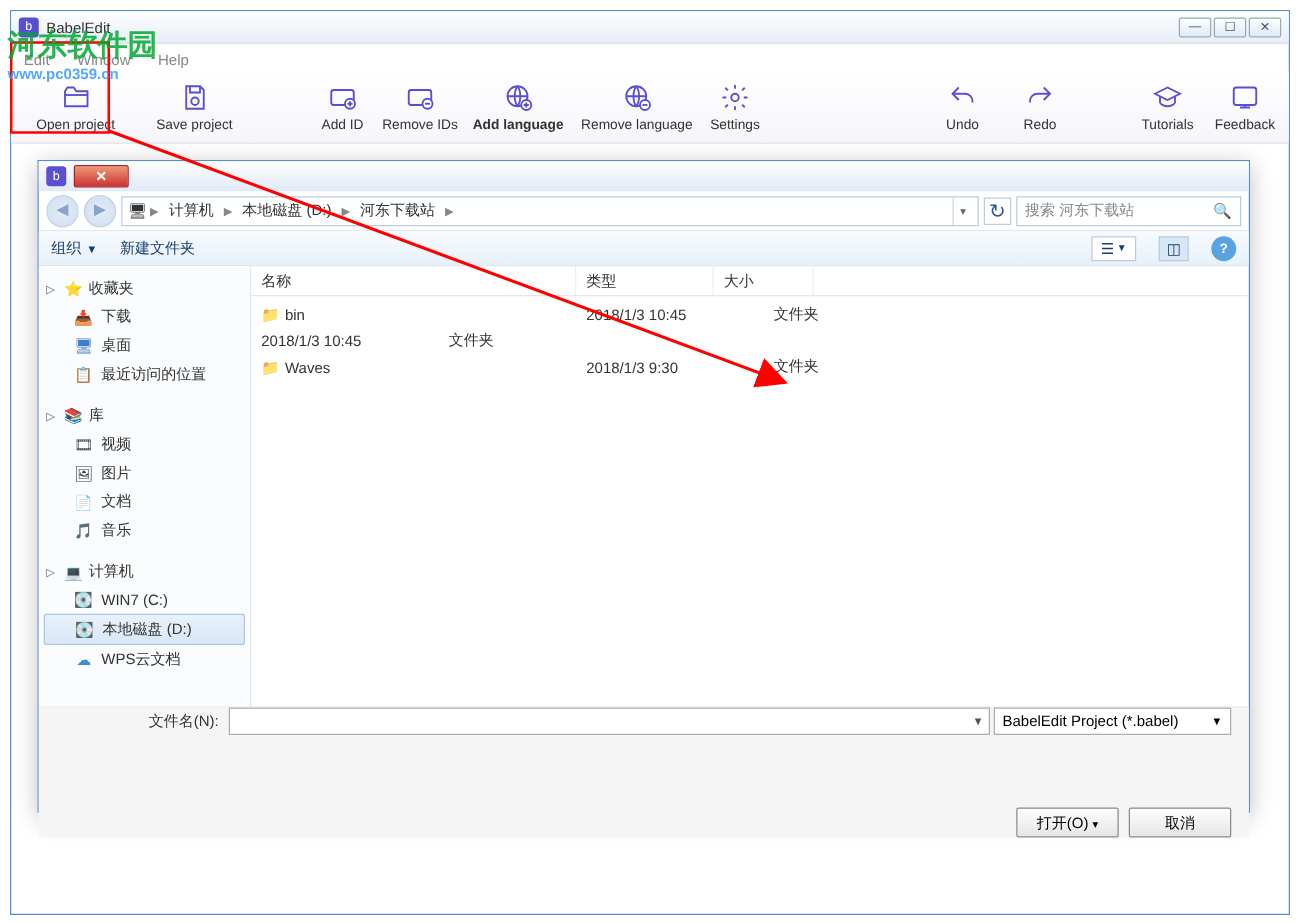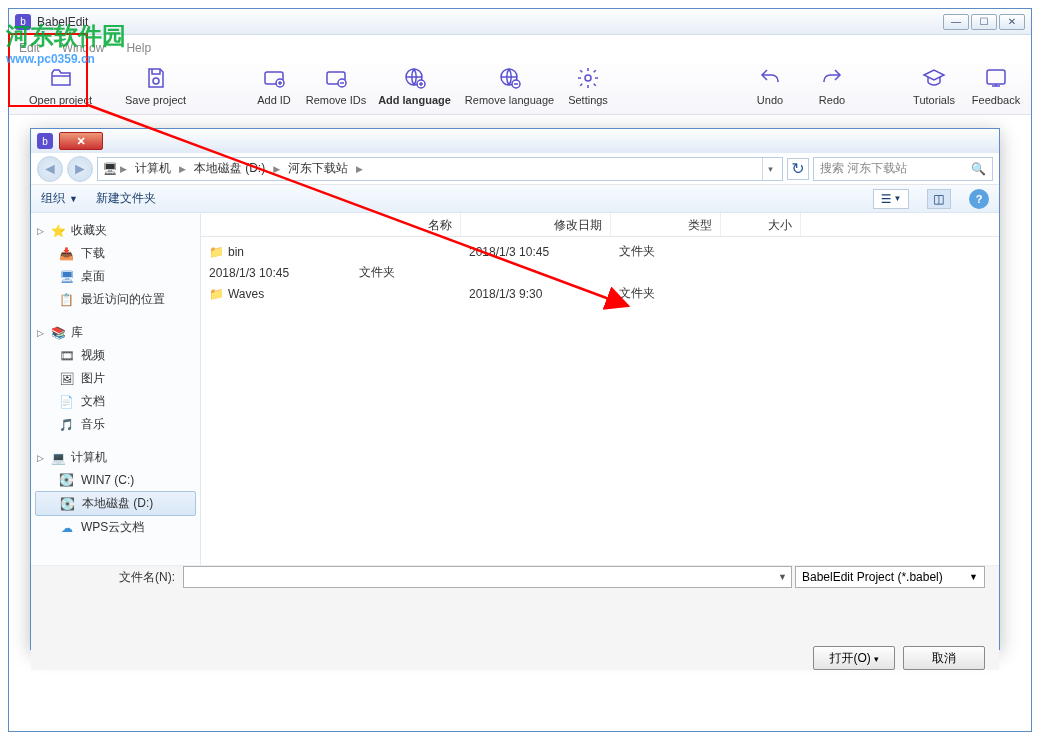--- a/index.html
+++ b/index.html
@@ -51,21 +51,21 @@
 .tree { width: 170px; border-right: 1px solid #e0e8f0; padding: 6px 4px; font-size: 12px; overflow: hidden; background: #fafcfe; }
 .tree-group { margin-bottom: 10px; }
 .tree-head { display: flex; align-items: center; gap: 4px; padding: 3px 2px; color: #333; }
 .tree-head .caret { font-size: 9px; color: #666; width: 10px; }
 .tree-item { display: flex; align-items: center; gap: 6px; padding: 3px 2px 3px 24px; color: #333; cursor: pointer; }
 .tree-item.selected { background: linear-gradient(#eaf2fb,#d8e7f7); border: 1px solid #a8c5e6; border-radius: 2px; }
 .ti-icon { width: 16px; height: 16px; display:flex; align-items:center; justify-content:center; font-size:12px; }
 
 .file-area { flex: 1; display: flex; flex-direction: column; }
 .file-header { height: 24px; border-bottom: 1px solid #e6e6e6; display: flex; font-size: 12px; color: #333; }
-.file-header > div { padding: 4px 8px; border-right: 1px solid #eee; text-align: right; }
+.file-header > div { padding: 4px 8px; border-right: 1px solid #eee; }
 .file-list { flex: 1; padding: 4px 0; font-size: 12px; color: #333; }
 .file-row { display: flex; height: 21px; align-items: center; }
 .file-row > div { padding: 0 8px; }
 .folder-ico { color: #e6b95a; margin-right: 4px; }
 
 .dlg-footer { padding: 0 14px; border-top: 1px solid #eee; background: #f5f5f5; }
 .fn-row { display: flex; align-items: center; gap: 8px; margin-bottom: 10px; }
 .fn-row label { font-size: 12px; color: #333; width: 130px; text-align: right; }
 .fn-row input { flex: 1; height: 22px; border: 1px solid #abadb3; padding: 0 4px; font-size: 12px; }
 .fn-row .filter { width: 190px; height: 22px; border: 1px solid #abadb3; background: #fff; font-size: 12px; display: flex; align-items: center; padding: 0 6px; justify-content: space-between; }
@@ -330,21 +330,20 @@
         <div class="tree-item">
             <span class="ti-icon" style="color:#3a90d9">☁</span>
             <span>WPS云文档</span>
           </div>
       </div>
     </div>
 
     <div class="file-area">
       <div class="file-header">
         <div style="width:260px">名称</div>
-        <div style="width:150px">修改日期</div>
         <div style="width:110px">类型</div>
         <div style="width:80px">大小</div>
       </div>
       <div class="file-list" id="file-list">
           <div class="file-row">
             <div style="width:260px"><span class="folder-ico">📁</span>bin</div>
             <div style="width:150px">2018/1/3 10:45</div>
             <div style="width:110px">文件夹</div>
             <div style="width:80px"></div>
           </div>

